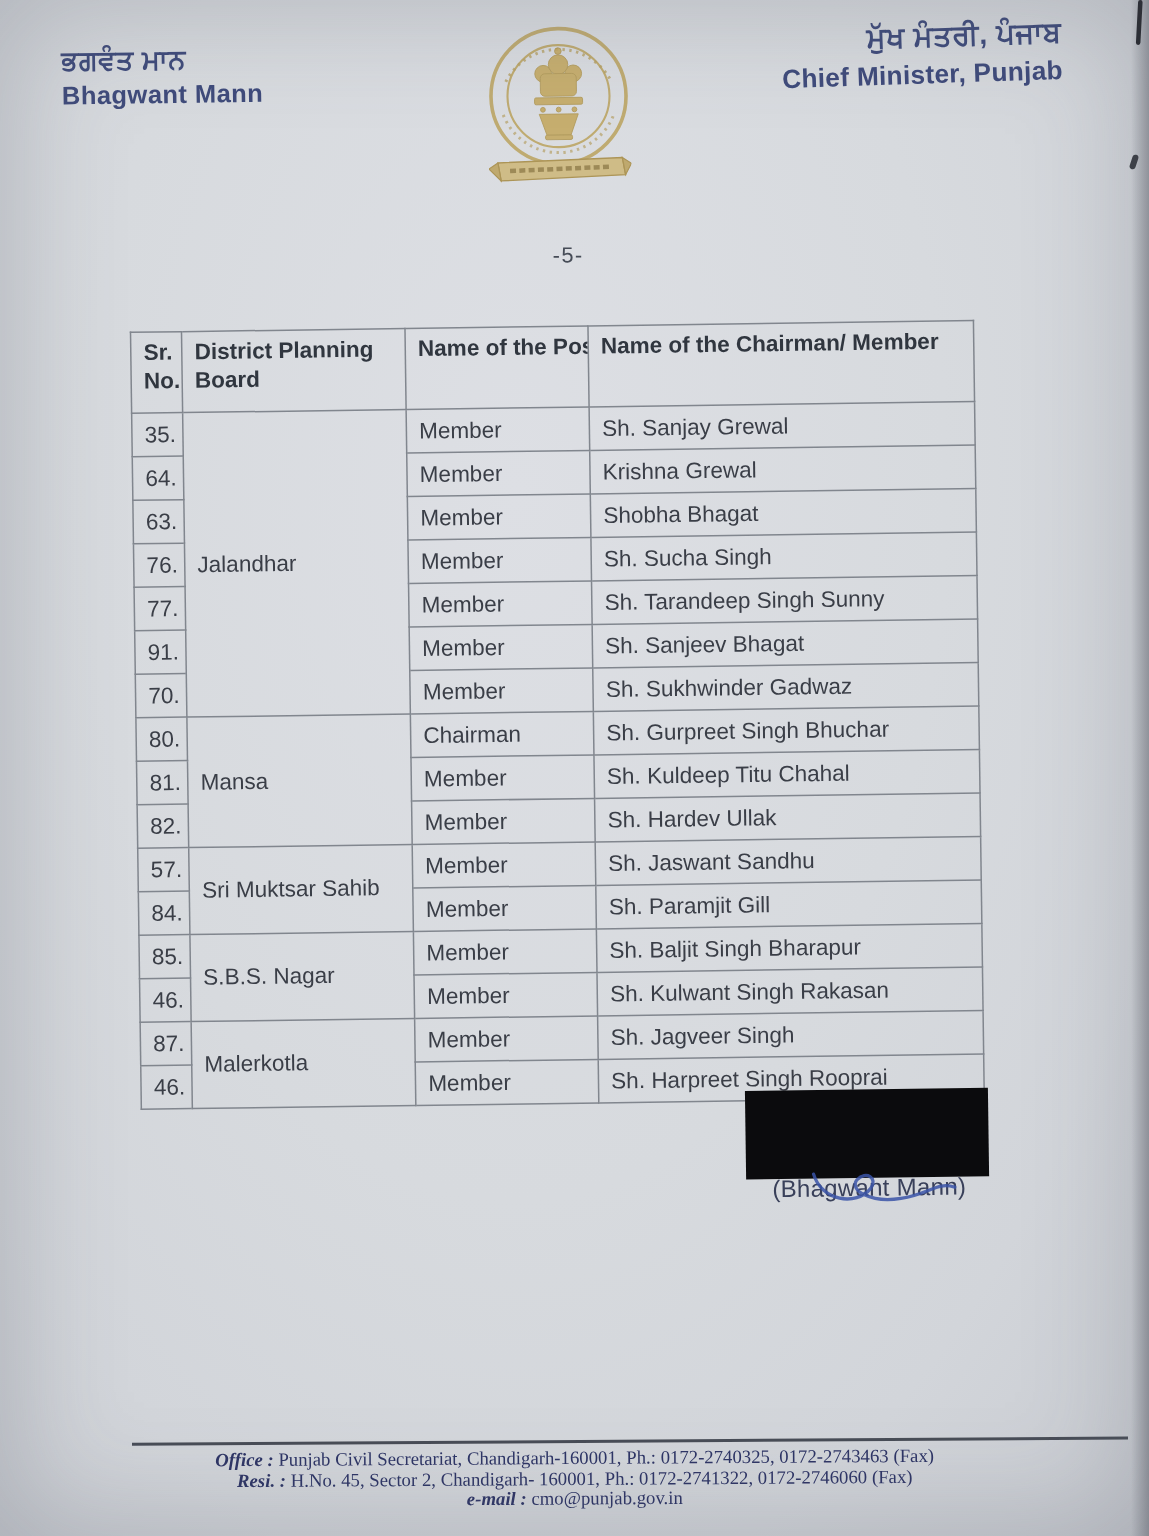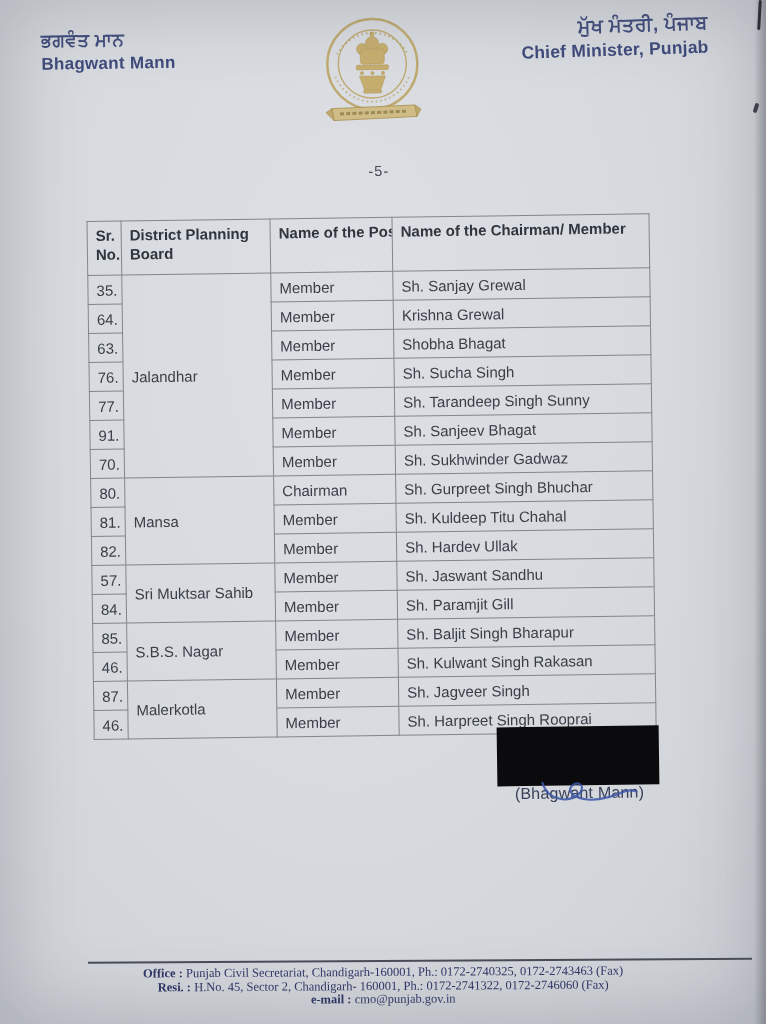--- a/index.html
+++ b/index.html
@@ -85,21 +85,21 @@
   
   .footer{position:absolute;left:0;right:0;top:960px;transform:rotate(-0.35deg);}
   .footer-rule{
     position:absolute;left:88px;width:664px;top:0;height:2px;background:#484d57;
   }
   .footer-lines{
     position:absolute;left:40px;right:40px;top:6px;text-align:center;
     font-family:"Liberation Serif", serif;
     font-size:12.5px;line-height:13.5px;color:#2e3566;
   }
-  .footer-lines b{font-weight:bold;}
+  .footer-lines b{font-weight:bold;font-style:italic;}
 </style>
 </head>
 <body>
 
 <div class="photo">
 
   <div class="sheet">
 
     <div class="lh-left">
       <div class="pa">ਭਗਵੰਤ ਮਾਨ</div>

